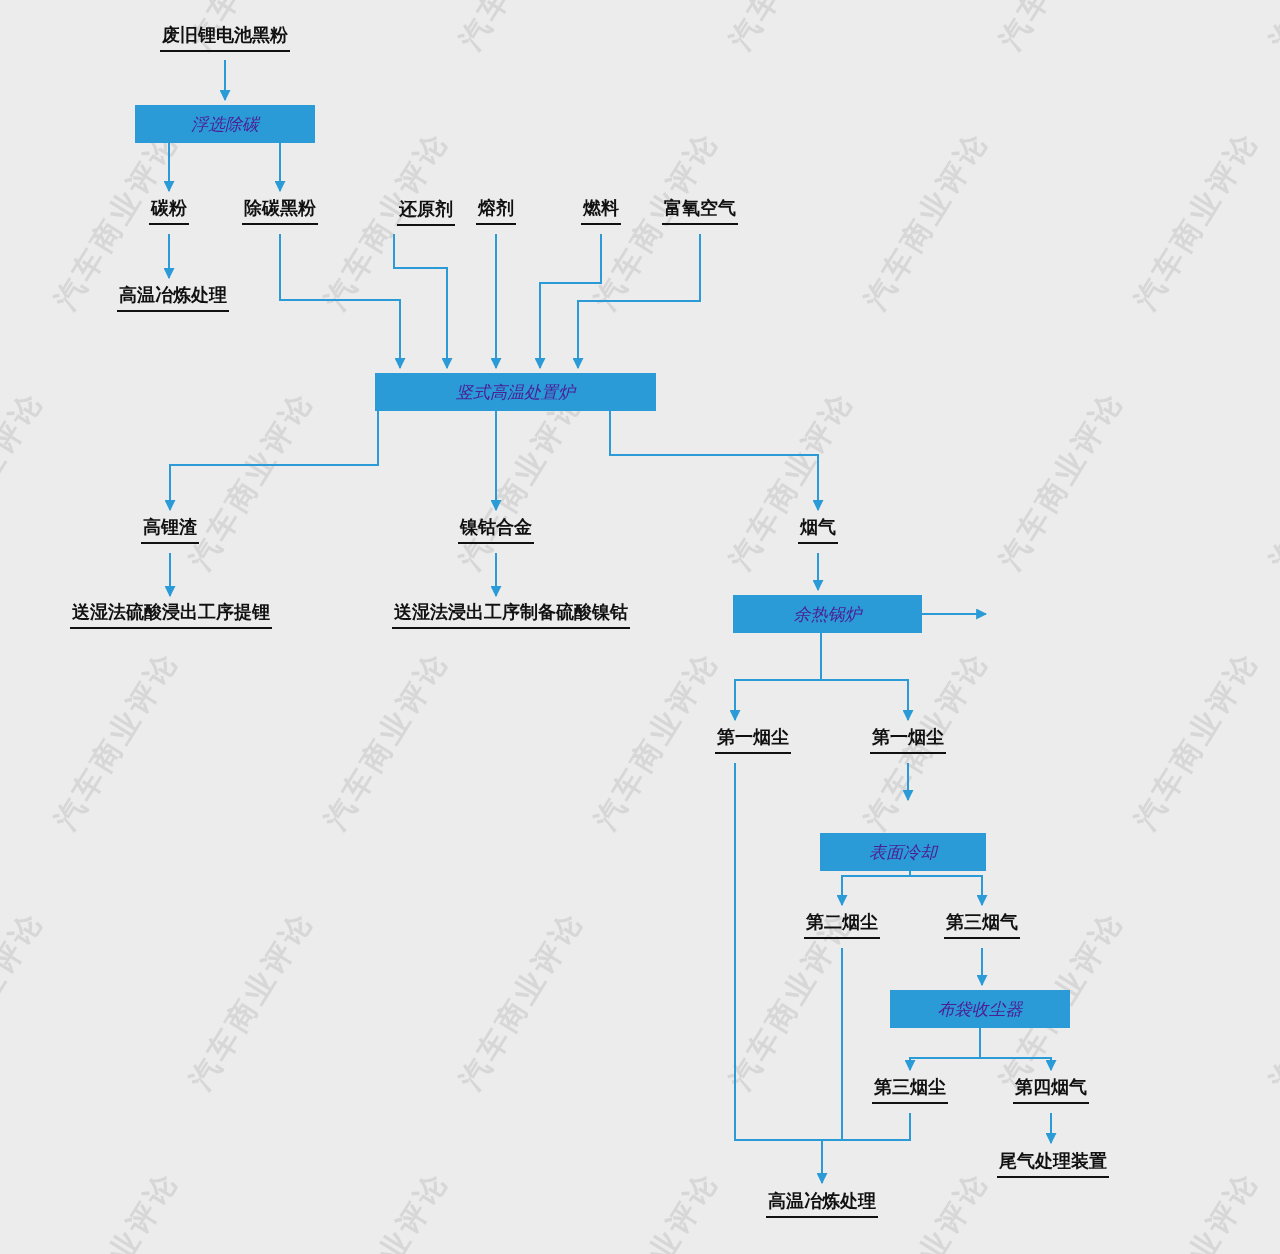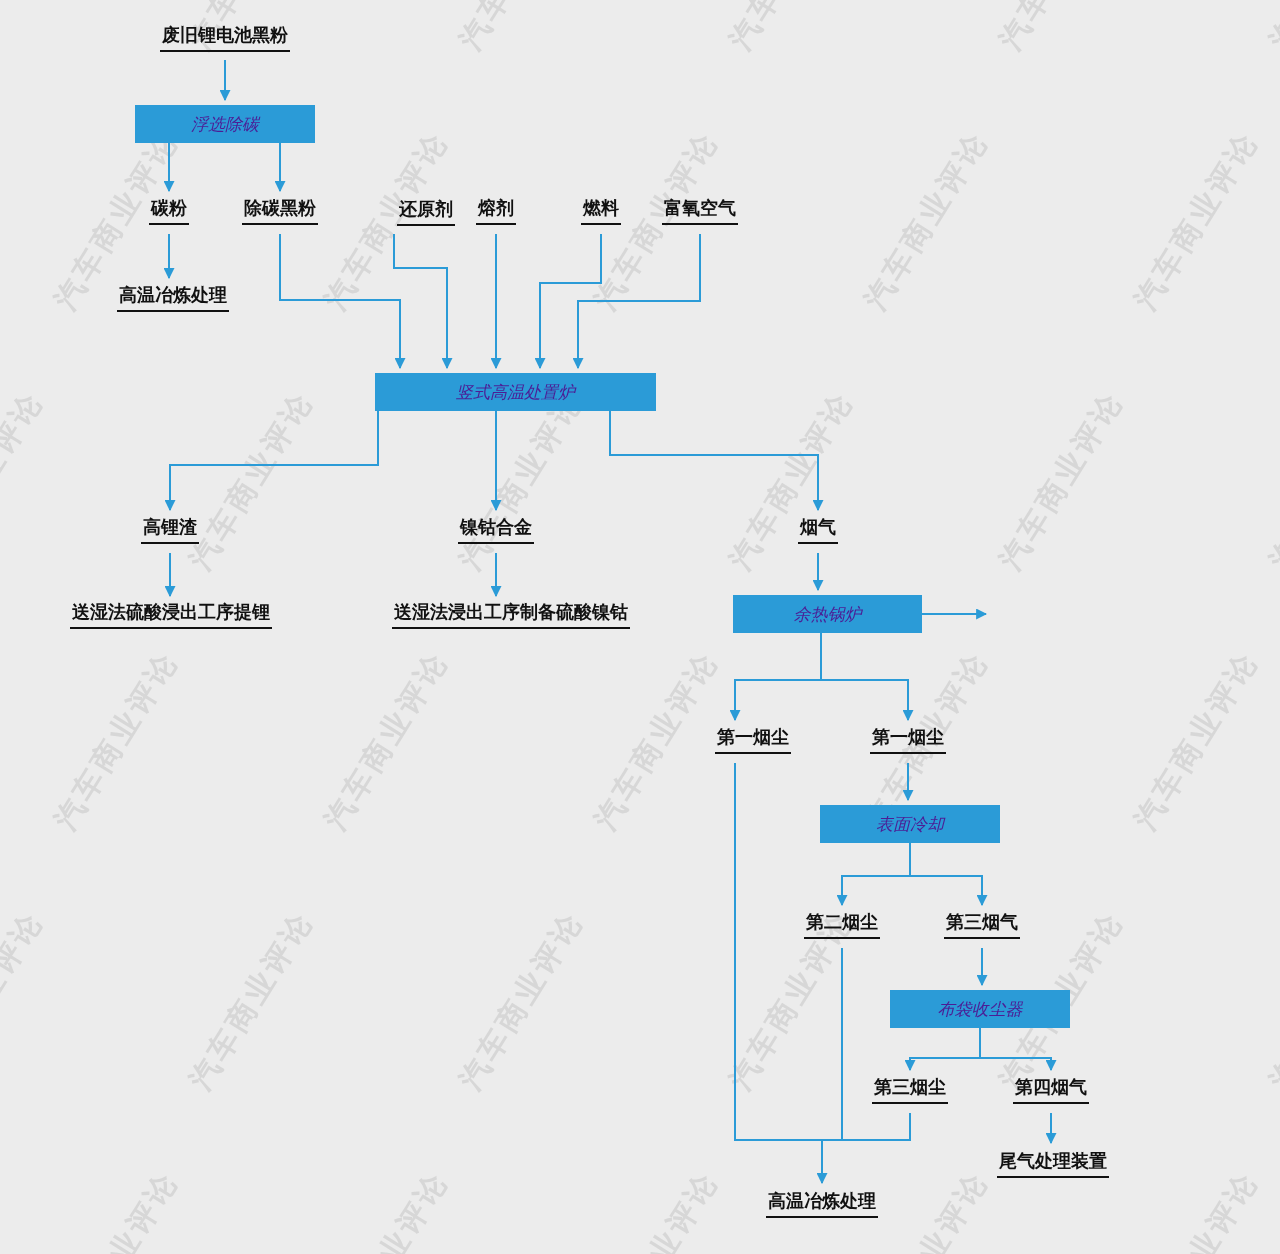--- a/index.html
+++ b/index.html
@@ -108,21 +108,21 @@
     <polyline points="735,763 735,1141"></polyline>
     <polyline points="842,948 842,1141"></polyline>
     <polyline points="910,1113 910,1141"></polyline>
     <polyline points="734,1140 911,1140"></polyline>
     <polyline points="822,1140 822,1183" marker-end="url(#arrow)"></polyline>
   </svg>
 
   <div class="box" style="left:135px; top:105px; width:180px; height:38px;">浮选除碳</div>
   <div class="box" style="left:375px; top:373px; width:281px; height:38px;">竖式高温处置炉</div>
   <div class="box" style="left:733px; top:595px; width:189px; height:38px;">余热锅炉</div>
-  <div class="box" style="left:820px; top:805px; width:180px; height:38px;">表面冷却</div>
+  <div class="box" style="left:820px; top:833px; width:166px; height:38px;">表面冷却</div>
   <div class="box" style="left:890px; top:990px; width:180px; height:38px;">布袋收尘器</div>
 
   <div class="label" style="left:225px; top:24px;">废旧锂电池黑粉</div>
   <div class="label" style="left:169px; top:197px;">碳粉</div>
   <div class="label" style="left:280px; top:197px;">除碳黑粉</div>
   <div class="label" style="left:394px; top:198px;margin-left:32px;">还原剂</div>
   <div class="label" style="left:496px; top:197px;">熔剂</div>
   <div class="label" style="left:601px; top:197px;">燃料</div>
   <div class="label" style="left:700px; top:197px;">富氧空气</div>
   <div class="label" style="left:173px; top:284px;">高温冶炼处理</div>

